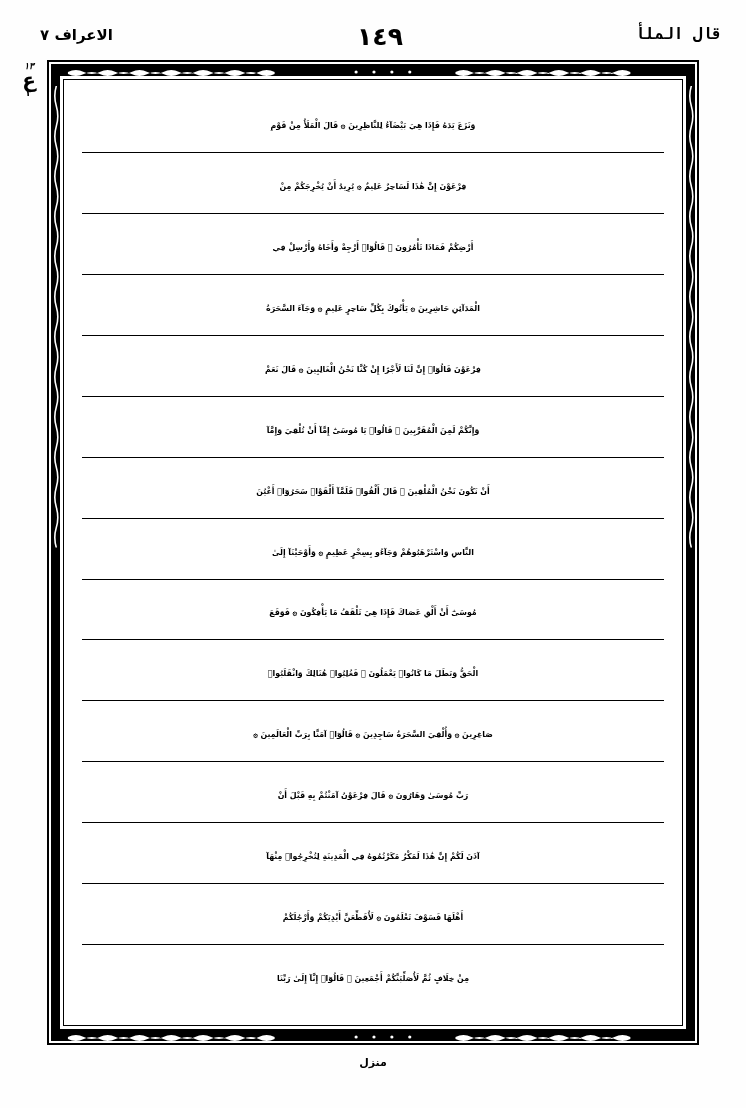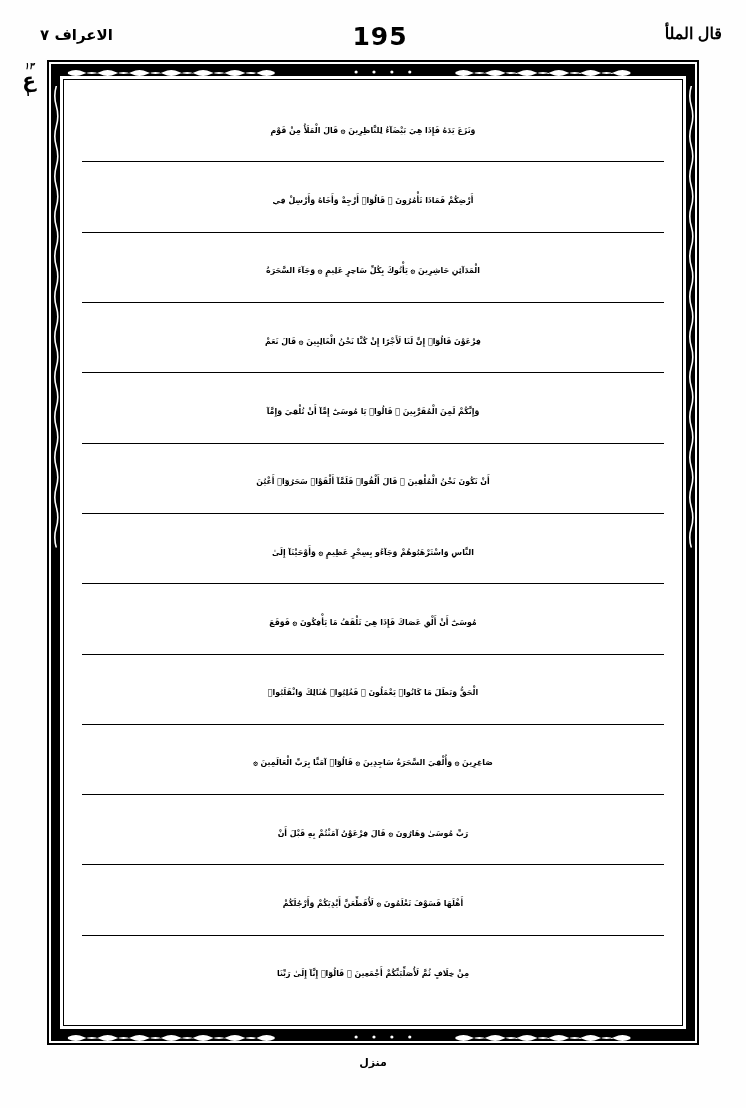--- a/index.html
+++ b/index.html
@@ -56,21 +56,21 @@
     letter-spacing: 1px;
   }
   .hdr-juz {
     position: absolute;
     right: 0px;
     top: 2px;
     font-size: 16px;
     font-weight: bold;
     direction: rtl;
     white-space: nowrap;
-    font-family: Liberation Sans, sans-serif;
+    font-family: Liberation Mono, monospace;
     letter-spacing: -0.4px;
   }
 
   
   .ruku-marker {
     position: absolute;
     left: 14px;
     top: 62px;
     width: 30px;
     text-align: center;
@@ -185,21 +185,21 @@
     font-family: "DejaVu Sans", sans-serif;
   }
 </style>
 </head>
 <body>
 
 <div class="page">
 
   <div class="header-band">
     <div class="hdr-surah">الاعراف ٧</div>
-    <div class="hdr-page-number">195</div>
+    <div class="hdr-page-number">١٤٩</div>
     <div class="hdr-juz">قال الملأ</div>
   </div>
 
   <div class="ruku-marker">
     <div class="rk-top">١٣</div>
     <div class="rk-mid">ع</div>
     <div class="rk-bot">٣</div>
   </div>
 
   <div class="frame-outer">
@@ -250,20 +250,23 @@
         </g>
       </svg>
     </div>
 
     <div class="frame-inner">
       <div class="lines">
         <div class="qline">
             <div class="aya-text" style="font-size: 8px;">وَنَزَعَ يَدَهُ فَإِذَا هِيَ بَيْضَآءُ لِلنَّاظِرِينَ ۞ قَالَ الْمَلَأُ مِنْ قَوْمِ</div>
           </div>
         <div class="qline">
+            <div class="aya-text" style="font-size: 8px;">فِرْعَوْنَ إِنَّ هَٰذَا لَسَاحِرٌ عَلِيمٌ ۞ يُرِيدُ أَنْ يُخْرِجَكُمْ مِنْ</div>
+          </div>
+        <div class="qline">
             <div class="aya-text" style="font-size: 8px;">أَرْضِكُمْ فَمَاذَا تَأْمُرُونَ ۞ قَالُوٓا۟ أَرْجِهْ وَأَخَاهُ وَأَرْسِلْ فِي</div>
           </div>
         <div class="qline">
             <div class="aya-text" style="font-size: 8px;">الْمَدَآئِنِ حَاشِرِينَ ۞ يَأْتُوكَ بِكُلِّ سَاحِرٍ عَلِيمٍ ۞ وَجَآءَ السَّحَرَةُ</div>
           </div>
         <div class="qline">
             <div class="aya-text" style="font-size: 8px;">فِرْعَوْنَ قَالُوٓا۟ إِنَّ لَنَا لَأَجْرًا إِنْ كُنَّا نَحْنُ الْغَالِبِينَ ۞ قَالَ نَعَمْ</div>
           </div>
         <div class="qline">
             <div class="aya-text" style="font-size: 8px;">وَإِنَّكُمْ لَمِنَ الْمُقَرَّبِينَ ۞ قَالُوا۟ يَا مُوسَىٰٓ إِمَّآ أَنْ تُلْقِيَ وَإِمَّآ</div>
@@ -280,20 +283,23 @@
         <div class="qline">
             <div class="aya-text" style="font-size: 8px;">الْحَقُّ وَبَطَلَ مَا كَانُوا۟ يَعْمَلُونَ ۞ فَغُلِبُوا۟ هُنَالِكَ وَانْقَلَبُوا۟</div>
           </div>
         <div class="qline">
             <div class="aya-text" style="font-size: 8px;">صَاغِرِينَ ۞ وَأُلْقِيَ السَّحَرَةُ سَاجِدِينَ ۞ قَالُوٓا۟ آمَنَّا بِرَبِّ الْعَالَمِينَ ۞</div>
           </div>
         <div class="qline">
             <div class="aya-text" style="font-size: 8px;">رَبِّ مُوسَىٰ وَهَارُونَ ۞ قَالَ فِرْعَوْنُ آمَنْتُمْ بِهِ قَبْلَ أَنْ</div>
           </div>
         <div class="qline">
+            <div class="aya-text" style="font-size: 8px;">آذَنَ لَكُمْ إِنَّ هَٰذَا لَمَكْرٌ مَكَرْتُمُوهُ فِي الْمَدِينَةِ لِتُخْرِجُوا۟ مِنْهَآ</div>
+          </div>
+        <div class="qline">
             <div class="aya-text" style="font-size: 8px;">أَهْلَهَا فَسَوْفَ تَعْلَمُونَ ۞ لَأُقَطِّعَنَّ أَيْدِيَكُمْ وَأَرْجُلَكُمْ</div>
           </div>
         <div class="qline">
             <div class="aya-text" style="font-size: 8px;">مِنْ خِلَافٍ ثُمَّ لَأُصَلِّبَنَّكُمْ أَجْمَعِينَ ۞ قَالُوٓا۟ إِنَّآ إِلَىٰ رَبِّنَا</div>
           </div>
       </div>
     </div>
   </div>
 
   <div class="manzil">منزل</div>

